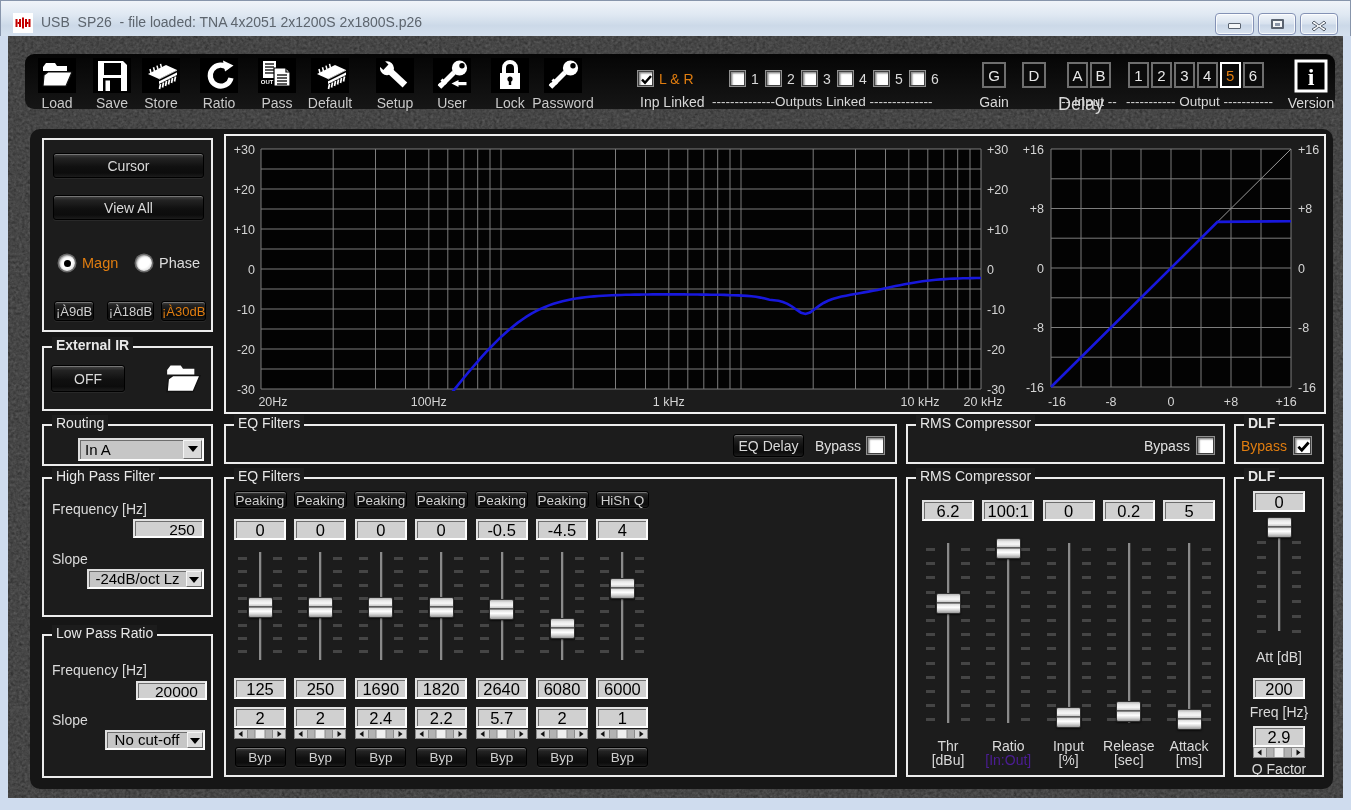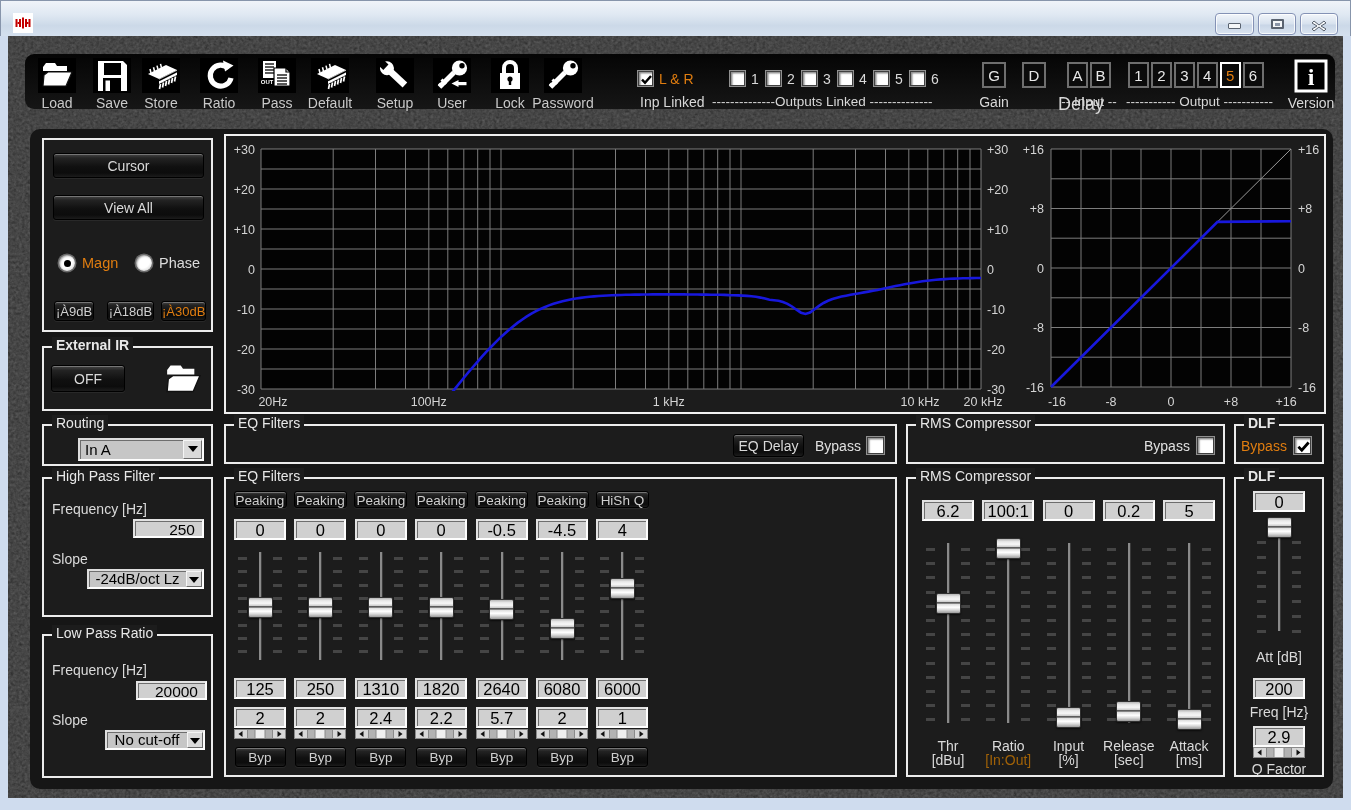--- a/index.html
+++ b/index.html
@@ -45,20 +45,21 @@
         <g fill="#c40000">
           <rect x="2.5" y="6" width="2" height="8"></rect>
           <rect x="6" y="6" width="2" height="8"></rect>
           <rect x="4.5" y="9" width="1.5" height="2"></rect>
           <rect x="9" y="4.5" width="2" height="11"></rect>
           <rect x="12" y="6" width="2" height="8"></rect>
           <rect x="15.5" y="6" width="2" height="8"></rect>
           <rect x="14" y="9" width="1.5" height="2"></rect>
         </g>
       </svg></div>
+  <div class="abs" style="left:41px;top:13px;font-size:14px;color:#5d656e">USB&nbsp; SP26&nbsp; - file loaded: TNA 4x2051 2x1200S 2x1800S.p26</div>
   <div class="winbtn" style="left:1215px;width:39px">
       <div style="width:13px;height:6px;background:#f4f6f8;border:1.5px solid #5a6370;border-radius:1px;margin:9px auto 0"></div>
     </div>
   <div class="winbtn" style="left:1258px;width:38px">
       <div style="width:13px;height:10px;background:#f4f6f8;border:2px solid #5a6370;border-radius:1px;margin:5px auto 0">
         <div style="width:5px;height:3px;background:#8b96a8;margin:2px auto 0"></div>
       </div>
     </div>
   <div class="winbtn" style="left:1300px;width:38px">
       <div style="margin:4px auto 0;width:16px"><svg width="16" height="12" viewBox="0 0 16 12">
@@ -482,21 +483,21 @@
 <div class="tick" style="left:393.8px;top:596.9px;width:9px"></div>
 <div class="tick" style="left:358.8px;top:610.2px;width:9px"></div>
 <div class="tick" style="left:393.8px;top:610.2px;width:9px"></div>
 <div class="tick" style="left:358.8px;top:623.5px;width:9px"></div>
 <div class="tick" style="left:393.8px;top:623.5px;width:9px"></div>
 <div class="tick" style="left:358.8px;top:636.8px;width:9px"></div>
 <div class="tick" style="left:393.8px;top:636.8px;width:9px"></div>
 <div class="tick" style="left:358.8px;top:650.1px;width:9px"></div>
 <div class="tick" style="left:393.8px;top:650.1px;width:9px"></div>
 <div class="thumb" style="left:368.3px;top:596.5px;width:25px;height:21px"></div>
-<div class="vbox" style="left:354.8px;top:678px;width:52px;height:21px;line-height:19px;text-align:center;font-size:16.5px">1310</div>
+<div class="vbox" style="left:354.8px;top:678px;width:52px;height:21px;line-height:19px;text-align:center;font-size:16.5px">1690</div>
 <div class="vbox" style="left:354.8px;top:707px;width:52px;height:21px;line-height:19px;text-align:center;font-size:16.5px">2.4</div>
 <svg class="abs" style="left:354.8px;top:729px" width="52" height="10">
     <rect x="0.5" y="0.5" width="51" height="9" fill="#b2b2b2" stroke="#868686"></rect>
     <rect x="0.5" y="0.5" width="13" height="9" fill="#d8d8d8" stroke="#8a8a8a"></rect>
     <rect x="38.5" y="0.5" width="13" height="9" fill="#d8d8d8" stroke="#8a8a8a"></rect>
     <rect x="21.0" y="0.5" width="10" height="9" fill="#efefef" stroke="#8a8a8a"></rect>
     <polygon points="4.5,5.0 8.5,2.0 8.5,8.0" fill="#111"></polygon>
     <polygon points="47.5,5.0 43.5,2.0 43.5,8.0" fill="#111"></polygon>
   </svg>
 <div class="dbtn" style="left:355.3px;top:747px;width:51px;height:20px;line-height:20px;color:#cfcfcf;font-size:13.5px">Byp</div>
@@ -680,21 +681,21 @@
 <div class="tick" style="left:986.25px;top:675.8px;width:9px"></div>
 <div class="tick" style="left:1021.25px;top:675.8px;width:9px"></div>
 <div class="tick" style="left:986.25px;top:690.0px;width:9px"></div>
 <div class="tick" style="left:1021.25px;top:690.0px;width:9px"></div>
 <div class="tick" style="left:986.25px;top:704.2px;width:9px"></div>
 <div class="tick" style="left:1021.25px;top:704.2px;width:9px"></div>
 <div class="tick" style="left:986.25px;top:718.4px;width:9px"></div>
 <div class="tick" style="left:1021.25px;top:718.4px;width:9px"></div>
 <div class="thumb" style="left:995.75px;top:538.1px;width:25px;height:21px"></div>
 <div class="lbl" style="left:968.25px;top:738px;font-size:14px;color:#dadada;width:80px;text-align:center;">Ratio</div>
-<div class="lbl" style="left:968.25px;top:752px;font-size:14px;color:#a16207;width:80px;text-align:center;">[In:Out]</div>
+<div class="lbl" style="left:968.25px;top:752px;font-size:14px;color:#4c1d95;width:80px;text-align:center;">[In:Out]</div>
 <div class="vbox" style="left:1042.5px;top:500px;width:52px;height:21px;line-height:19px;text-align:center;font-size:16.5px">0</div>
 <div class="track" style="left:1067.5px;top:543px;height:180px"></div>
 <div class="tick" style="left:1046.5px;top:548.0px;width:9px"></div>
 <div class="tick" style="left:1081.5px;top:548.0px;width:9px"></div>
 <div class="tick" style="left:1046.5px;top:562.2px;width:9px"></div>
 <div class="tick" style="left:1081.5px;top:562.2px;width:9px"></div>
 <div class="tick" style="left:1046.5px;top:576.4px;width:9px"></div>
 <div class="tick" style="left:1081.5px;top:576.4px;width:9px"></div>
 <div class="tick" style="left:1046.5px;top:590.6px;width:9px"></div>
 <div class="tick" style="left:1081.5px;top:590.6px;width:9px"></div>

